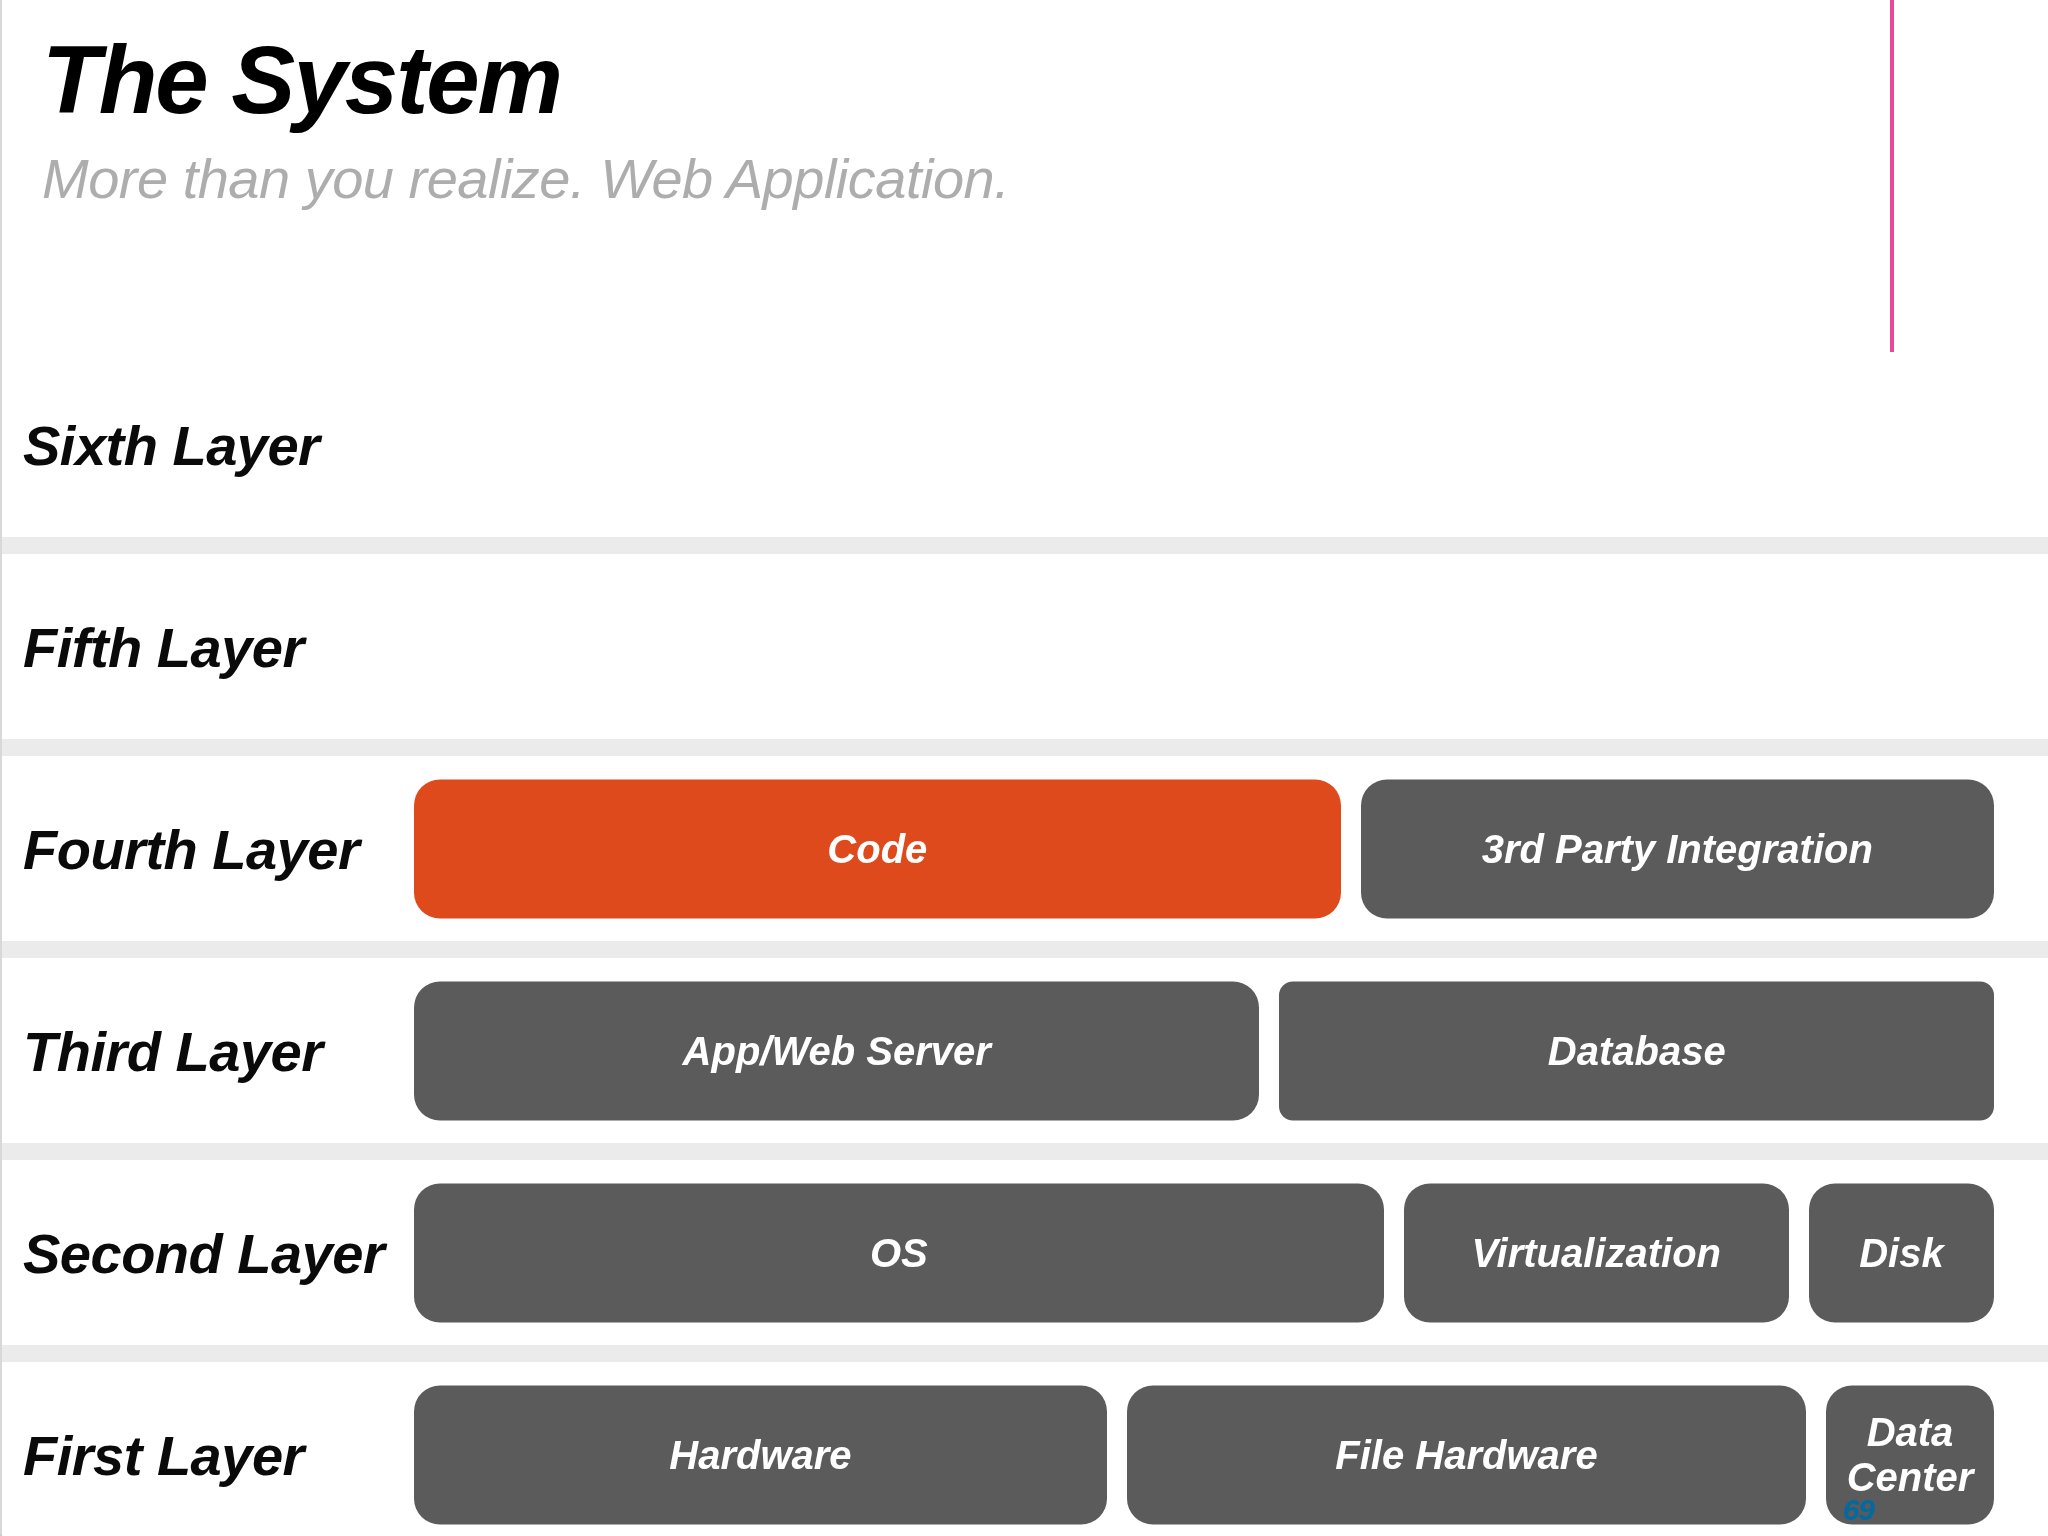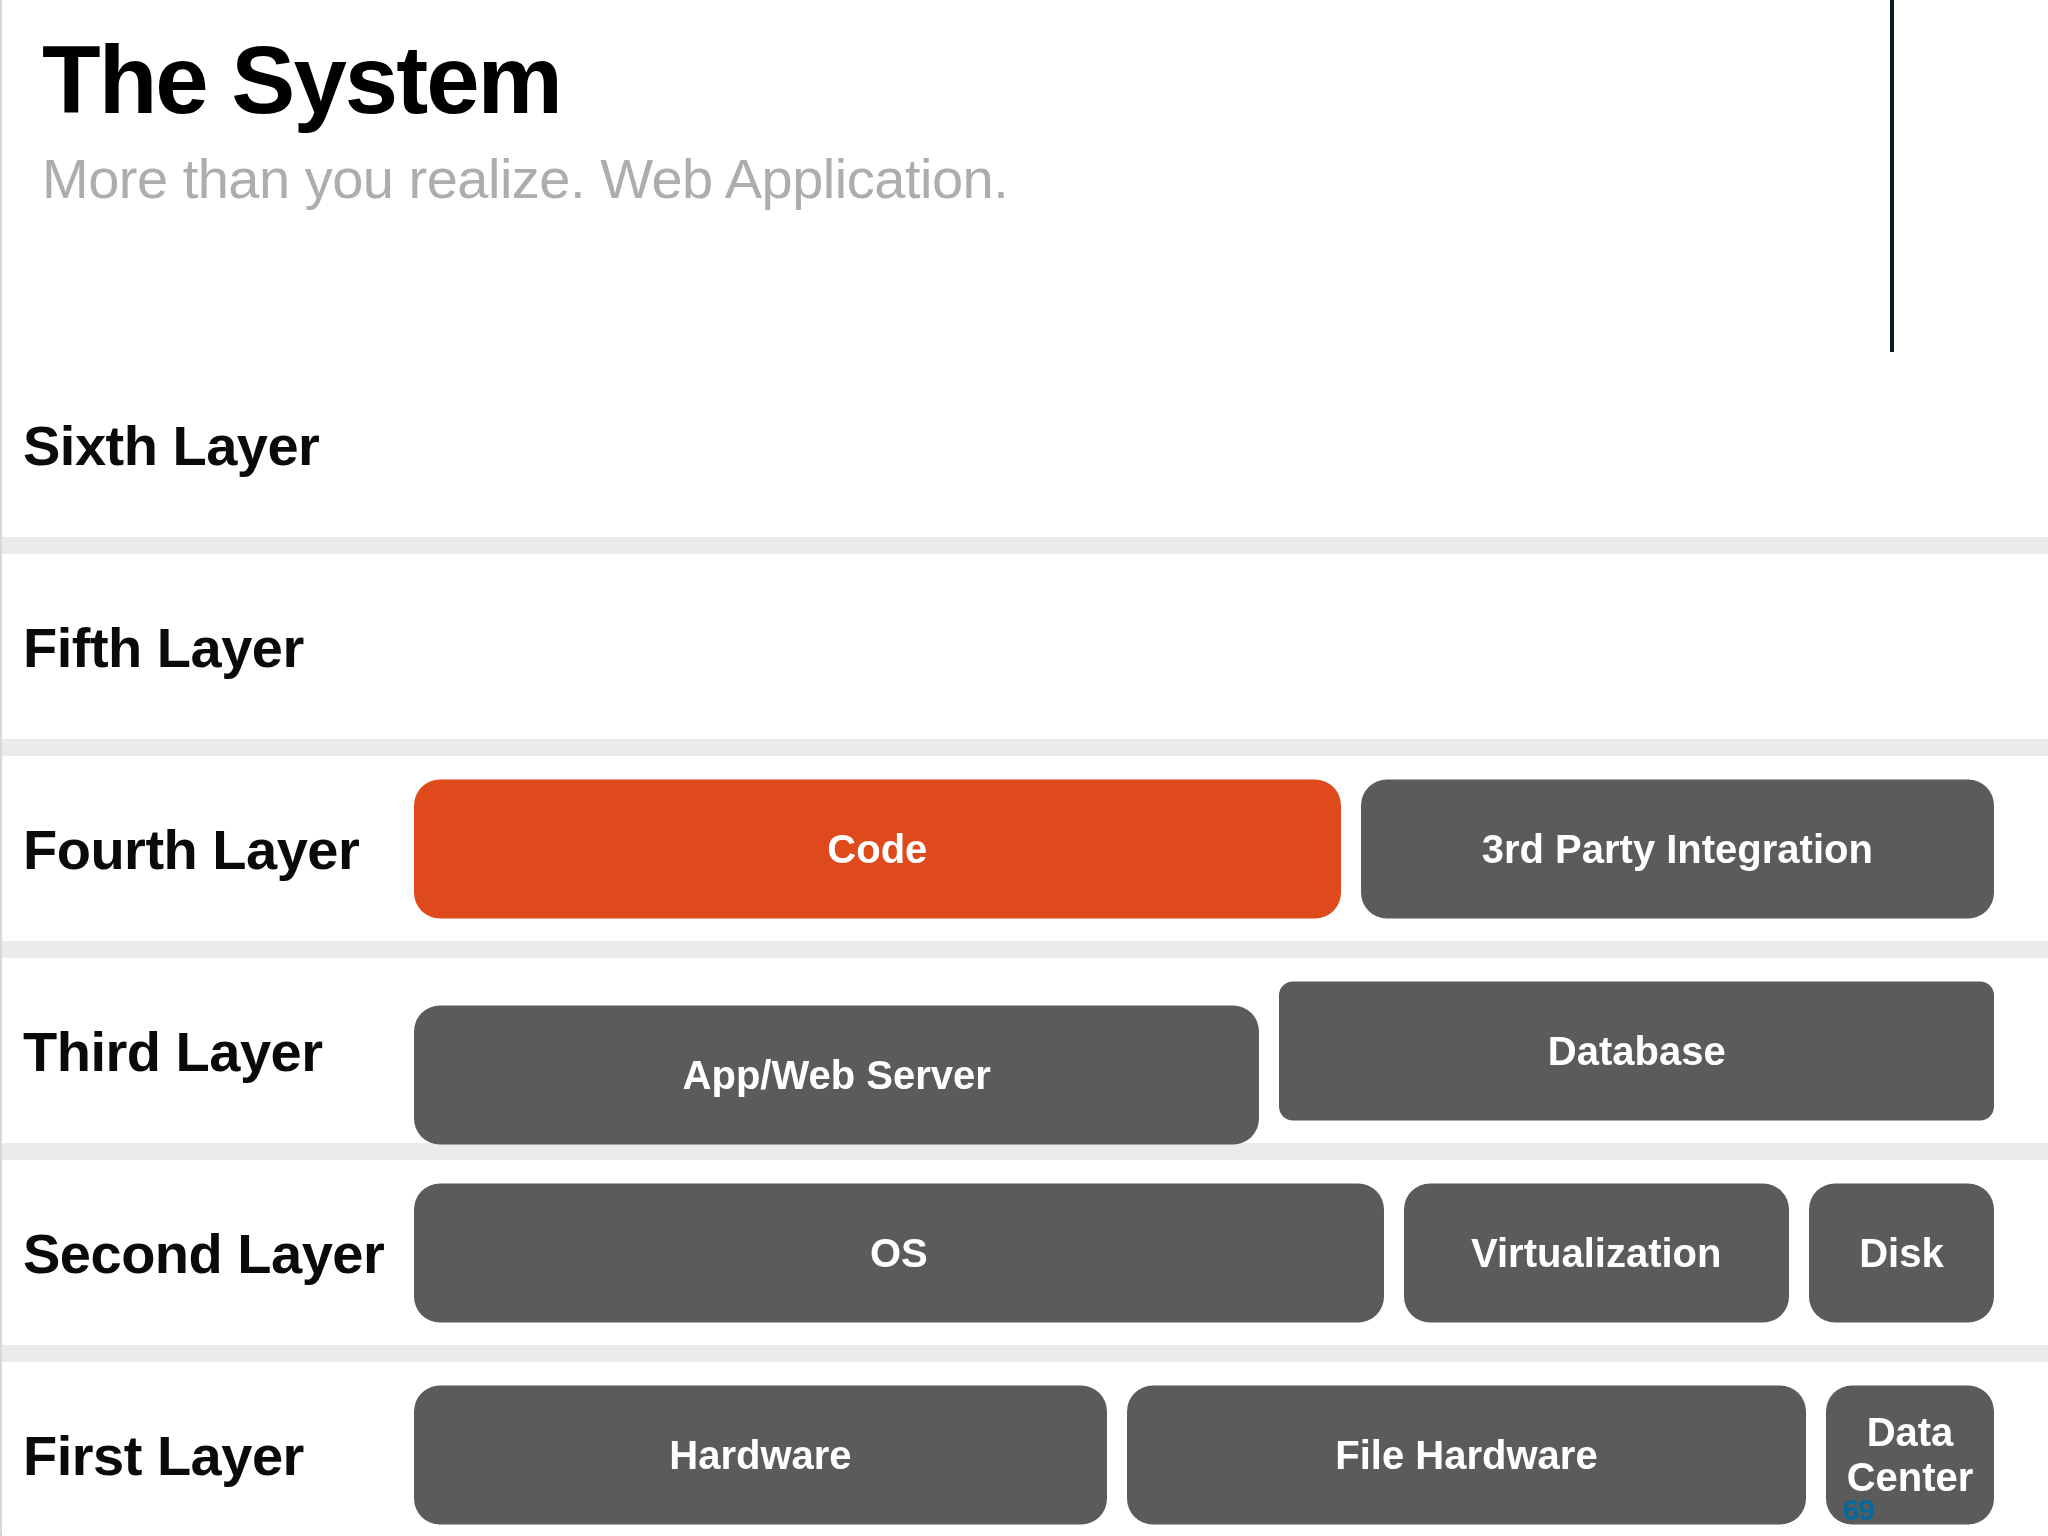--- a/index.html
+++ b/index.html
@@ -10,23 +10,24 @@
     background: #ffffff;
     font-family: "Liberation Sans", sans-serif;
     overflow: hidden;
   }
 
   .slide {
     position: relative;
     width: 1894px;
     height: 1536px;
     background: #ffffff;
-    border-right: 4px solid #0f172a;
+    border-right: 4px solid #ec4899;
     border-left: 2px solid #d8d8d8;
     border-bottom: 3px solid #c9c9c9;
+    font-style: italic;
   }
 
   
   .header {
     position: absolute;
     left: 40px;
     top: 30px;
     width: 1900px;
   }
 
@@ -147,21 +148,21 @@
         <div class="layer-label">Fourth Layer</div>
         <div class="layer-blocks">
           <div class="block accent" style="flex: 59 0 0px;">Code</div>
           <div class="block" style="flex: 40 0 0px;">3rd Party Integration</div>
         </div>
       </div>
       <div class="separator"></div>
       <div class="layer-row">
         <div class="layer-label">Third Layer</div>
         <div class="layer-blocks">
-          <div class="block" style="flex: 57 0 0px; margin-top: 24px;">App/Web Server</div>
+          <div class="block" style="flex: 57 0 0px;">App/Web Server</div>
           <div class="block" style="flex: 48 0 0px; border-radius: 14px;">Database</div>
         </div>
       </div>
       <div class="separator"></div>
       <div class="layer-row">
         <div class="layer-label">Second Layer</div>
         <div class="layer-blocks">
           <div class="block" style="flex: 62 0 0px;">OS</div>
           <div class="block" style="flex: 24 0 0px;">Virtualization</div>
           <div class="block" style="flex: 11 0 0px;">Disk</div>

